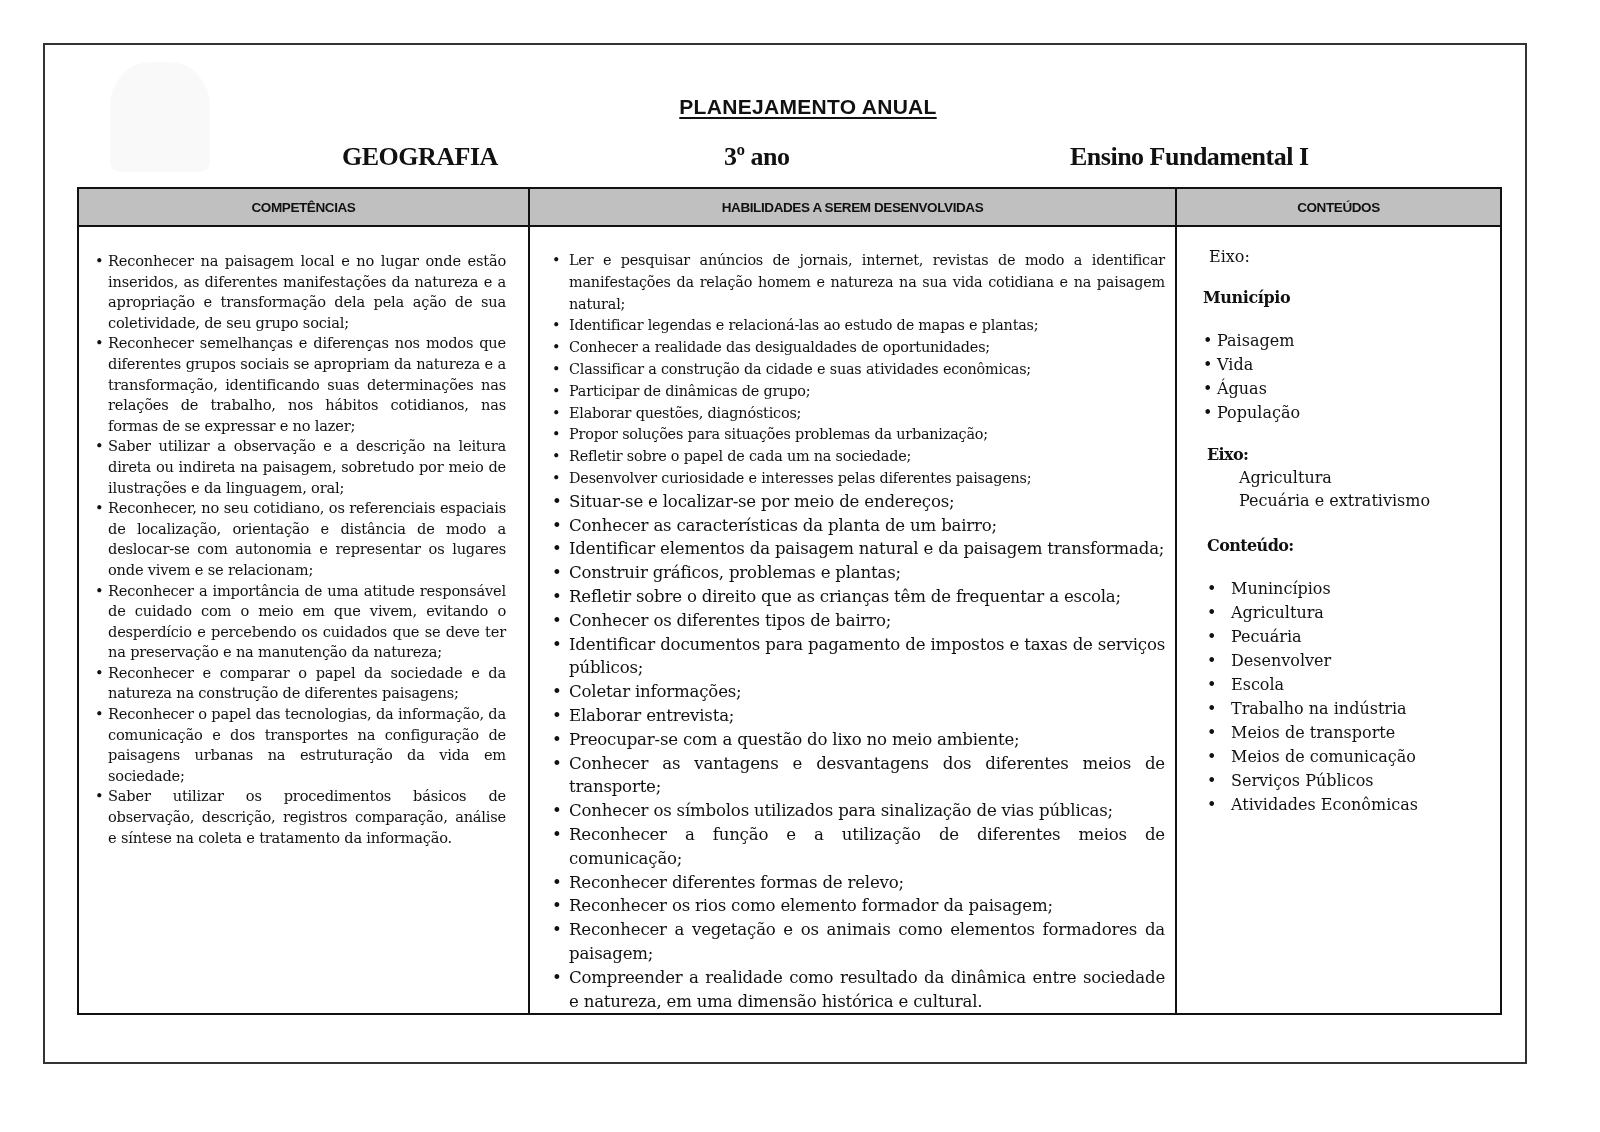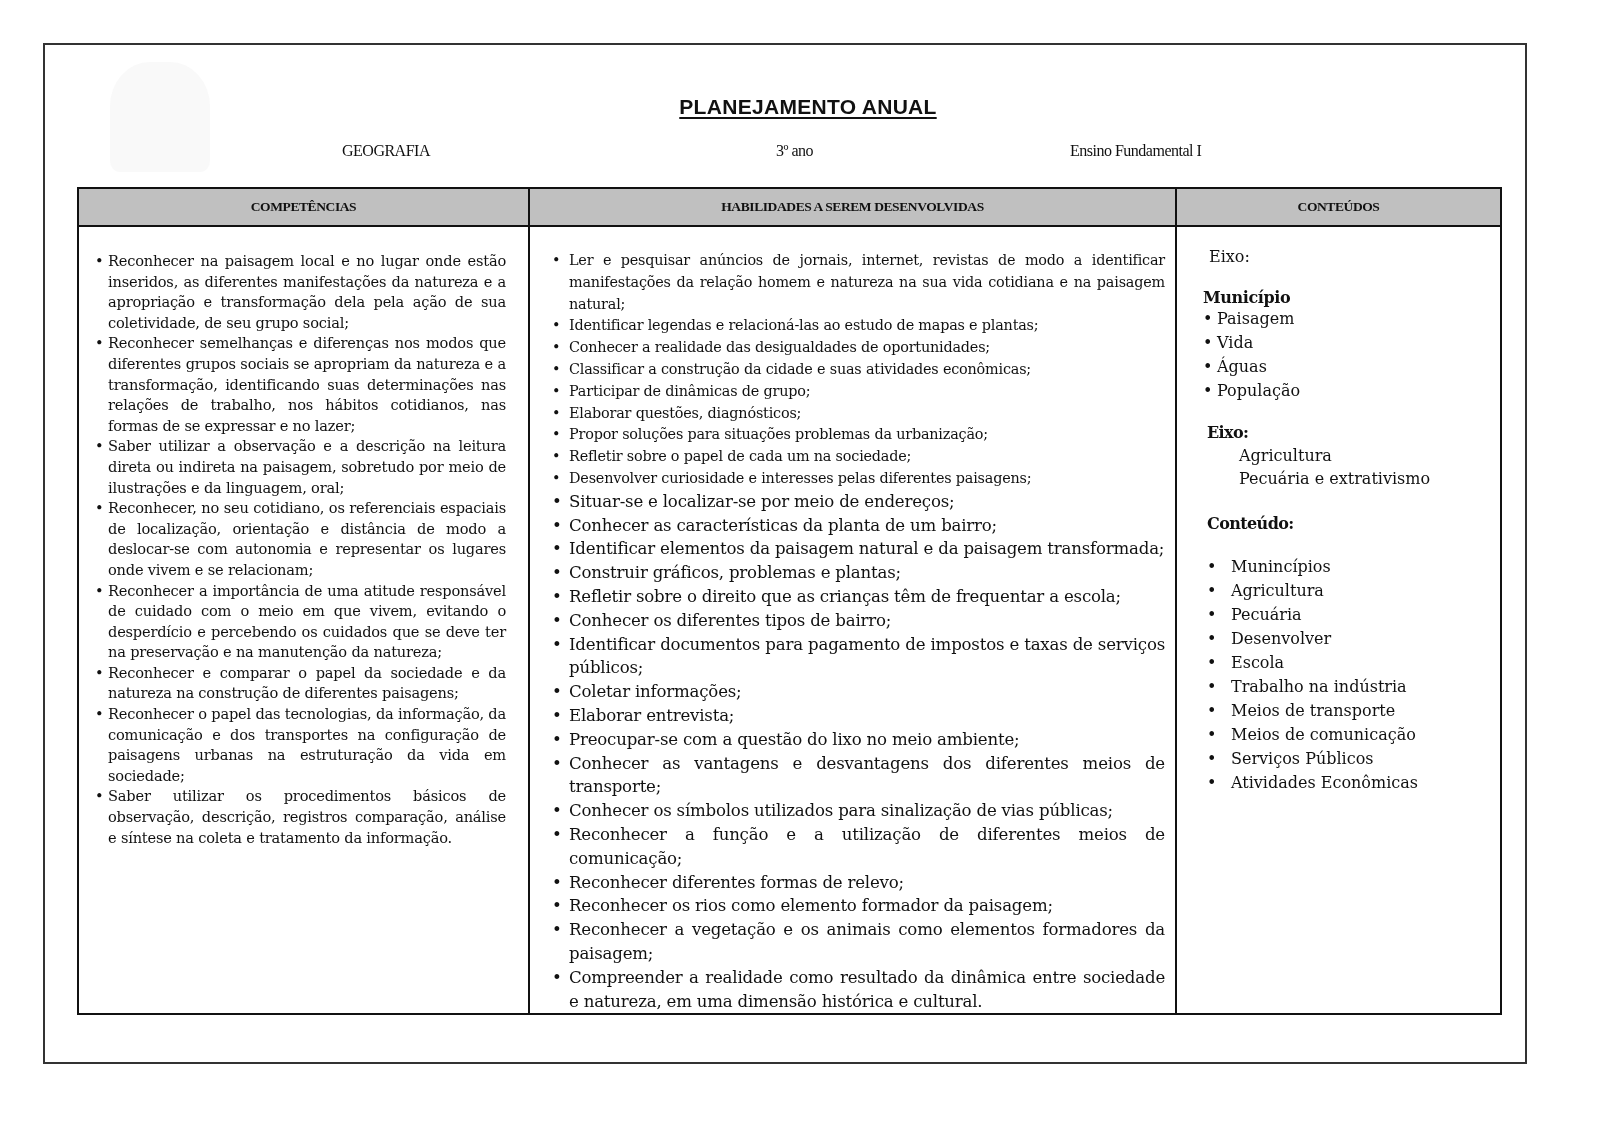--- a/index.html
+++ b/index.html
@@ -2,39 +2,39 @@
 <html><head>
 <meta charset="utf-8">
 <style>
   html, body { margin: 0; padding: 0; background: #ffffff; }
   body { width: 1600px; height: 1132px; position: relative; overflow: hidden; font-family: "DejaVu Serif", "Liberation Serif", serif; color: #111; }
   .frame { position: absolute; left: 43px; top: 43px; width: 1484px; height: 1021px; border: 2px solid #333; box-sizing: border-box; }
   .watermark { position: absolute; left: 110px; top: 62px; width: 100px; height: 110px; opacity: 0.06; }
   .watermark-shape { width: 100%; height: 100%; background: #999; border-radius: 40% 40% 10% 10%; }
   .title { position: absolute; top: 95px; left: 8px; width: 1600px; text-align: center; font-family: "Liberation Sans", sans-serif; font-weight: bold; font-size: 21px; letter-spacing: 0.3px; }
   .title span { text-decoration: underline; text-decoration-thickness: 2px; text-underline-offset: 3px; }
-  .subhead { position: absolute; top: 142px; font-family: "Liberation Serif", serif; font-weight: normal; font-size: 16px; letter-spacing: -0.5px; }
+  .subhead { position: absolute; top: 142px; font-family: "Liberation Serif", serif; font-weight: bold; font-size: 26px; letter-spacing: -0.5px; }
   .sh-subject { left: 342px; }
-  .sh-grade { left: 776px; }
+  .sh-grade { left: 724px; }
   .sh-level { left: 1070px; }
   table.plan { position: absolute; left: 77px; top: 187px; width: 1423px; height: 825px; border-collapse: collapse; table-layout: fixed; }
-  table.plan th { background: #c0c0c0; border: 2.5px solid #111; height: 36px; font-family: Liberation Serif, serif; font-size: 13.5px; font-weight: bold; letter-spacing: -0.4px; padding: 0; }
+  table.plan th { background: #c0c0c0; border: 2.5px solid #111; height: 36px; font-family: Liberation Sans, sans-serif; font-size: 13.5px; font-weight: bold; letter-spacing: -0.4px; padding: 0; }
   table.plan td { border: 2.5px solid #111; vertical-align: top; padding: 0; }
   col.c1 { width: 451px; } col.c2 { width: 647px; } col.c3 { width: 325px; }
   ul { margin: 0; padding: 0; list-style: none; }
   .comp-list { padding: 24px 22px 0 16px; }
   .comp-list li { position: relative; padding-left: 13px; font-size: 14.6px; line-height: 20.6px; text-align: justify; letter-spacing: -0.2px; }
   .bullet { position: absolute; left: 0; top: 0; }
   .hab-list { padding: 23px 10px 0 22px; }
   .hab-list li { position: relative; padding-left: 17px; text-align: justify; letter-spacing: -0.2px; }
   .hab-list li.sm { font-size: 14.4px; line-height: 21.8px; }
   .hab-list li.lg { font-size: 16.6px; line-height: 23.8px; }
   .cont { padding: 20px 0 0 26px; font-size: 16px; }
   .cont .eixo1 { margin: 0 0 22px 6px; }
-  .cont .mun { font-weight: bold; letter-spacing: -0.4px; }
+  .cont .mun { font-weight: bold; margin-bottom: 22px; letter-spacing: -0.4px; }
   .cont .mun-list li { line-height: 24px; position: relative; padding-left: 14px; }
   .cont .eixo2 { font-weight: bold; margin: 20px 0 2px 4px; letter-spacing: -0.6px; }
   .cont .eixo2-items div { padding-left: 36px; line-height: 23px; }
   .cont .conteudo { font-weight: bold; margin: 24px 16px 22px 4px; letter-spacing: -0.6px; }
   .cont .ct-list li { line-height: 24px; position: relative; padding-left: 28px; }
   .cont .ct-list li .bullet { left: 4px; }
 </style>
 </head>
 <body>
 

